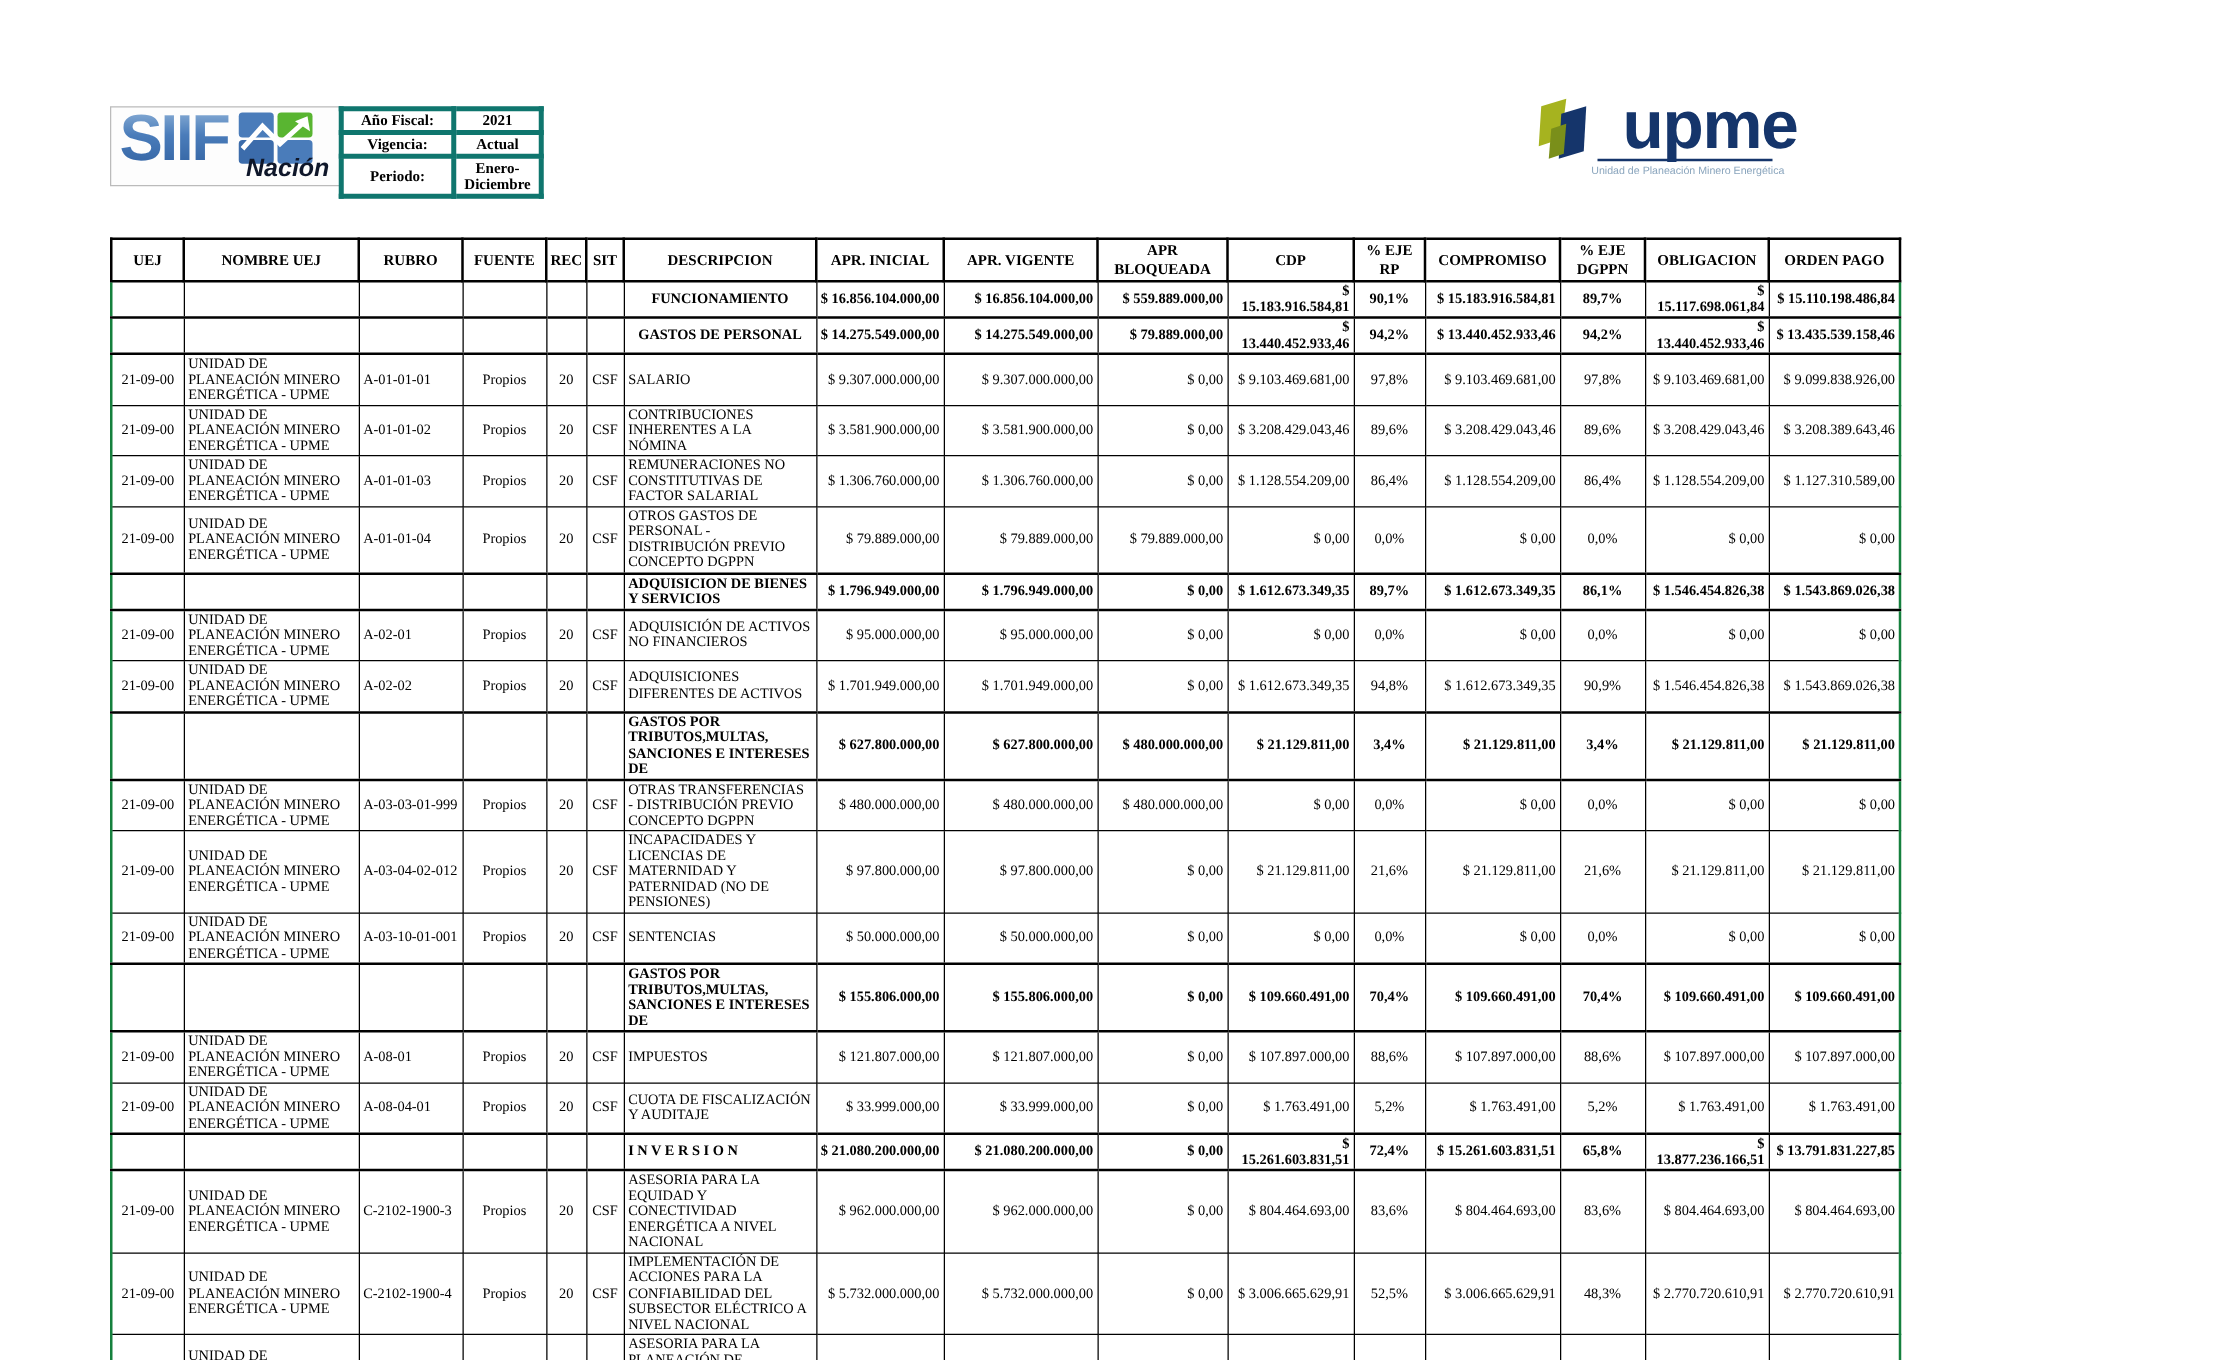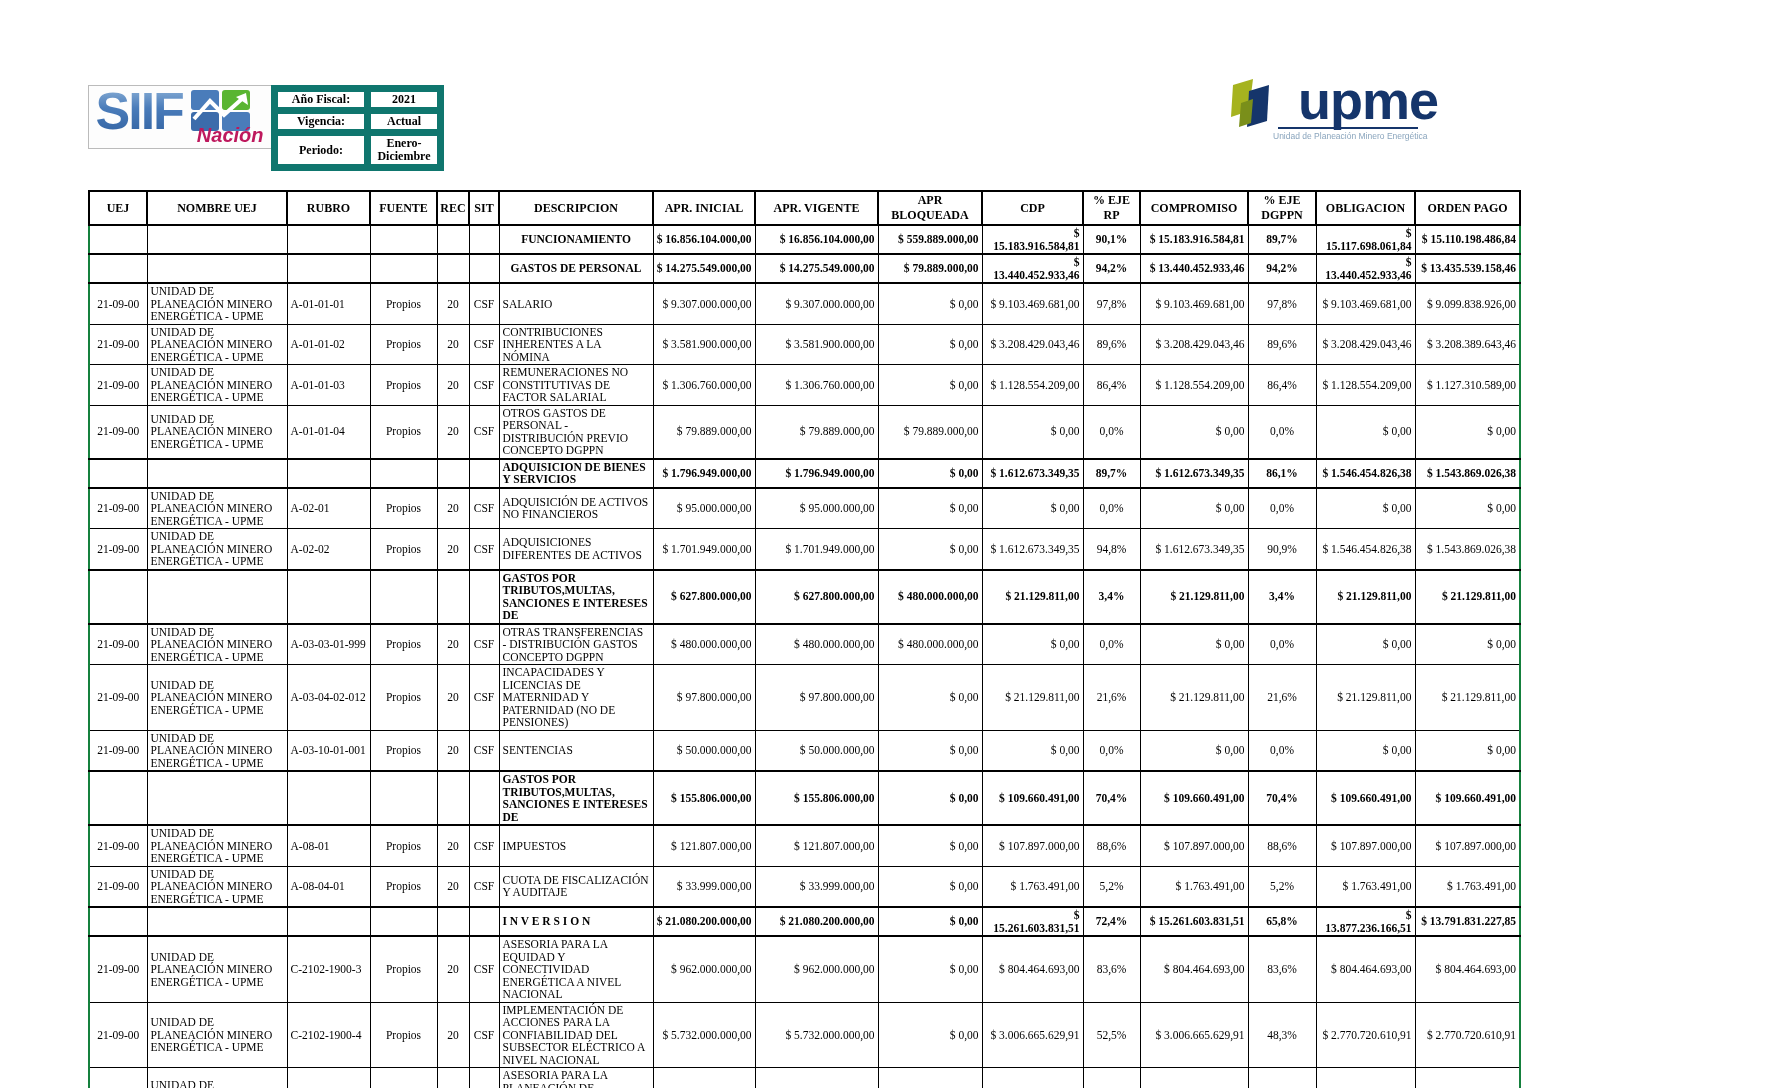--- a/index.html
+++ b/index.html
@@ -10,25 +10,25 @@
   
   #topband{position:relative;width:100%;height:63px;}
   #siif-box{position:absolute;left:0;top:0;width:183px;height:62px;border:1px solid #bbb;
             display:flex;align-items:center;justify-content:center;overflow:hidden;background:#fdfdfd;}
   .siif-wrap{position:relative;width:170px;height:56px;}
   .siif-text{position:absolute;left:0;top:-8px;font-family:"Liberation Sans",sans-serif;
              font-weight:bold;font-size:52px;letter-spacing:-2px;
              background:linear-gradient(180deg,#9dbede 0%,#4a7cba 45%,#2f5f9e 100%);
              -webkit-background-clip:text;background-clip:text;color:transparent;}
   .siif-nacion{position:absolute;right:2px;bottom:-2px;font-family:"Liberation Sans",sans-serif;
-               font-weight:bold;font-style:italic;font-size:20px;color:#be185d;}
+               font-weight:bold;font-style:italic;font-size:20px;color:#0f172a;}
   .siif-chart{position:absolute;right:14px;top:0px;}
 
   #info-table{position:absolute;left:183px;top:0;border-collapse:collapse;}
-  #info-table td{border:7px solid #0f766e;font-weight:bold;font-size:12px;text-align:center;
+  #info-table td{border:4px solid #0f766e;font-weight:bold;font-size:12px;text-align:center;
                  vertical-align:middle;padding:0 4px;}
   #info-table td.lbl{width:78px;}
   #info-table td.val{width:58px;}
   #info-table tr.r1 td,#info-table tr.r2 td{height:15px;}
   #info-table tr.r3 td{height:28px;line-height:13px;margin-top:48px;}
 
   #upme-logo{position:absolute;left:1135px;top:-2px;width:200px;height:60px;}
   .upme-text{position:absolute;left:55px;top:-14px;font-family:"Liberation Sans",sans-serif;
              font-weight:bold;font-size:54px;letter-spacing:-1px;color:#15356b;margin-left:20px;}
   .upme-rule{position:absolute;left:55px;top:44px;width:140px;height:2px;background:#15356b;}
@@ -307,21 +307,21 @@
             <td class="a-right c-obligacion">$ 21.129.811,00</td>
             <td class="a-right c-orden_pago">$ 21.129.811,00</td>
           </tr>
           <tr class="detail">
             <td class="a-center c-uej">21-09-00</td>
             <td class="a-left c-nombre">UNIDAD DE PLANEACIÓN MINERO ENERGÉTICA - UPME</td>
             <td class="a-left c-rubro">A-03-03-01-999</td>
             <td class="a-center c-fuente">Propios</td>
             <td class="a-center c-rec">20</td>
             <td class="a-center c-sit">CSF</td>
-            <td class="a-left c-descripcion">OTRAS TRANSFERENCIAS - DISTRIBUCIÓN GASTOS CONCEPTO DGPPN</td>
+            <td class="a-left c-descripcion">OTRAS TRANSFERENCIAS - DISTRIBUCIÓN PREVIO CONCEPTO DGPPN</td>
             <td class="a-right c-apr_inicial">$ 480.000.000,00</td>
             <td class="a-right c-apr_vigente">$ 480.000.000,00</td>
             <td class="a-right c-apr_bloqueada">$ 480.000.000,00</td>
             <td class="a-right c-cdp">$ 0,00</td>
             <td class="a-center c-eje_rp">0,0%</td>
             <td class="a-right c-compromiso">$ 0,00</td>
             <td class="a-center c-eje_obli">0,0%</td>
             <td class="a-right c-obligacion">$ 0,00</td>
             <td class="a-right c-orden_pago">$ 0,00</td>
           </tr>

